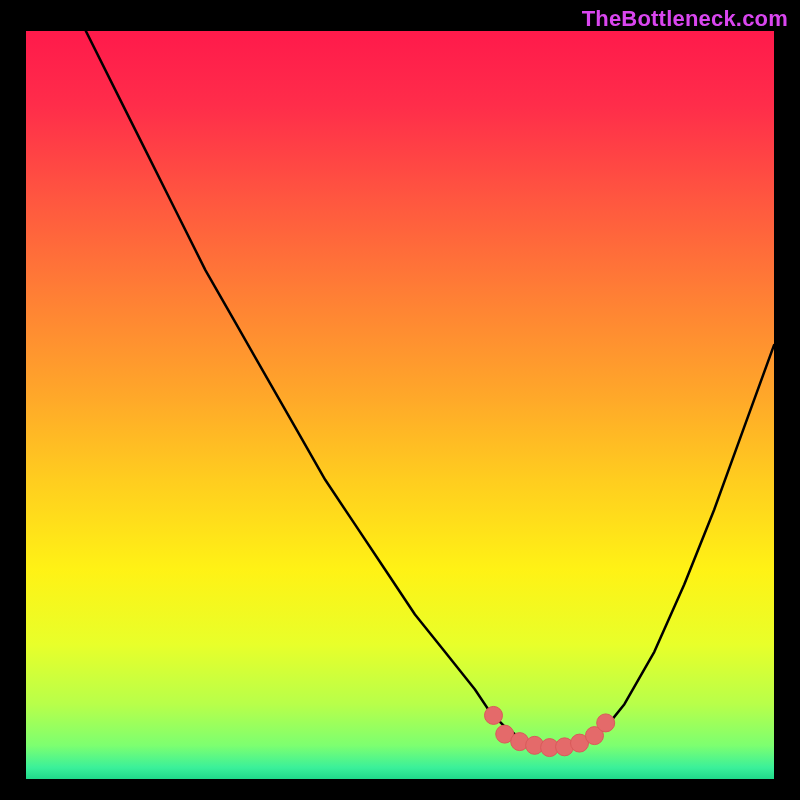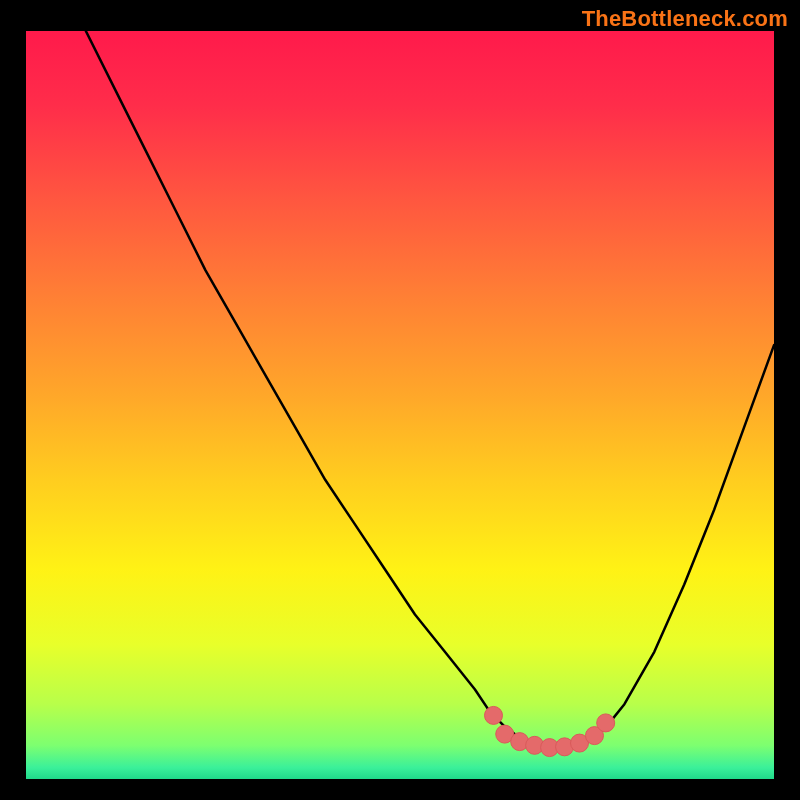--- a/index.html
+++ b/index.html
@@ -18,21 +18,21 @@
     height: 800px;
     background: #000;
   }
   .watermark {
     position: absolute;
     top: 6px;
     right: 12px;
     font-family: Arial, Helvetica, sans-serif;
     font-size: 22px;
     font-weight: 600;
-    color: #f97316;
+    color: #d946ef;
     letter-spacing: 0.2px;
   }
   .plot {
     position: absolute;
     left: 26px;
     top: 31px;
     width: 748px;
     height: 748px;
   }
   svg {

